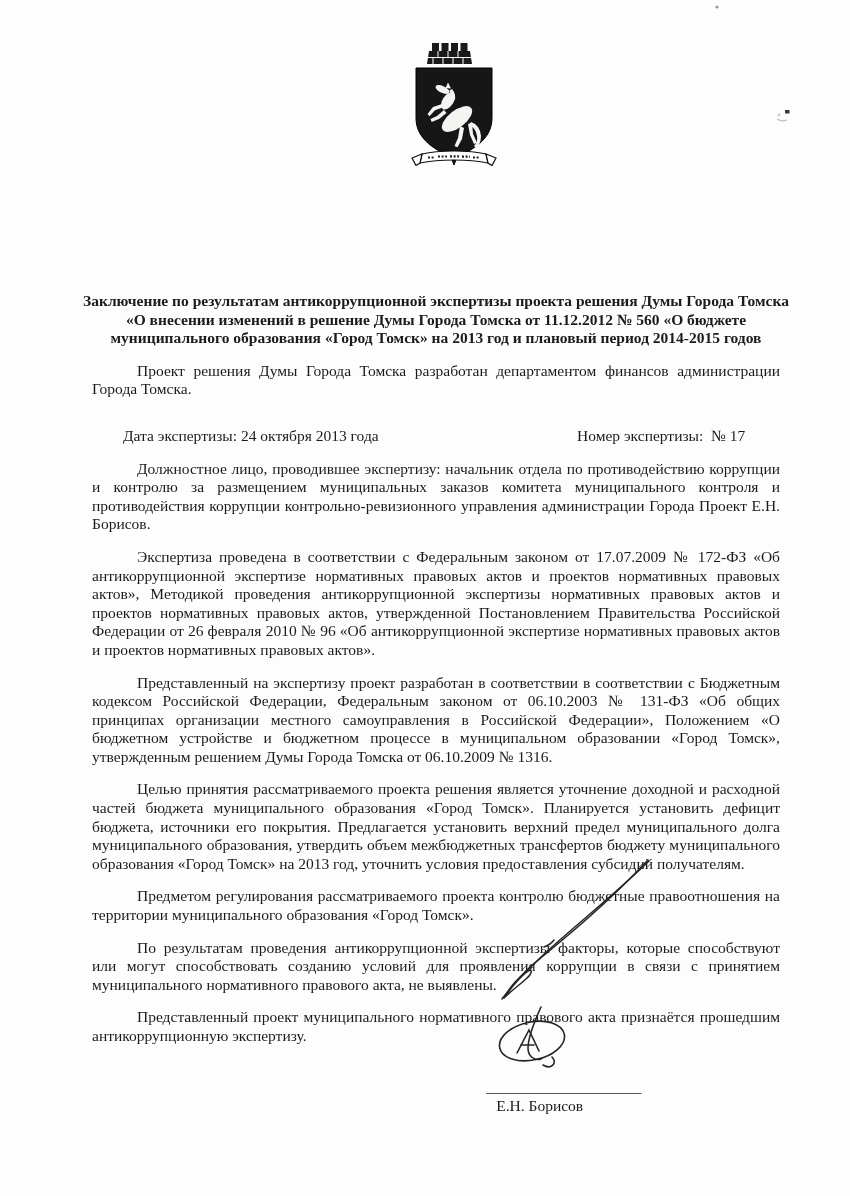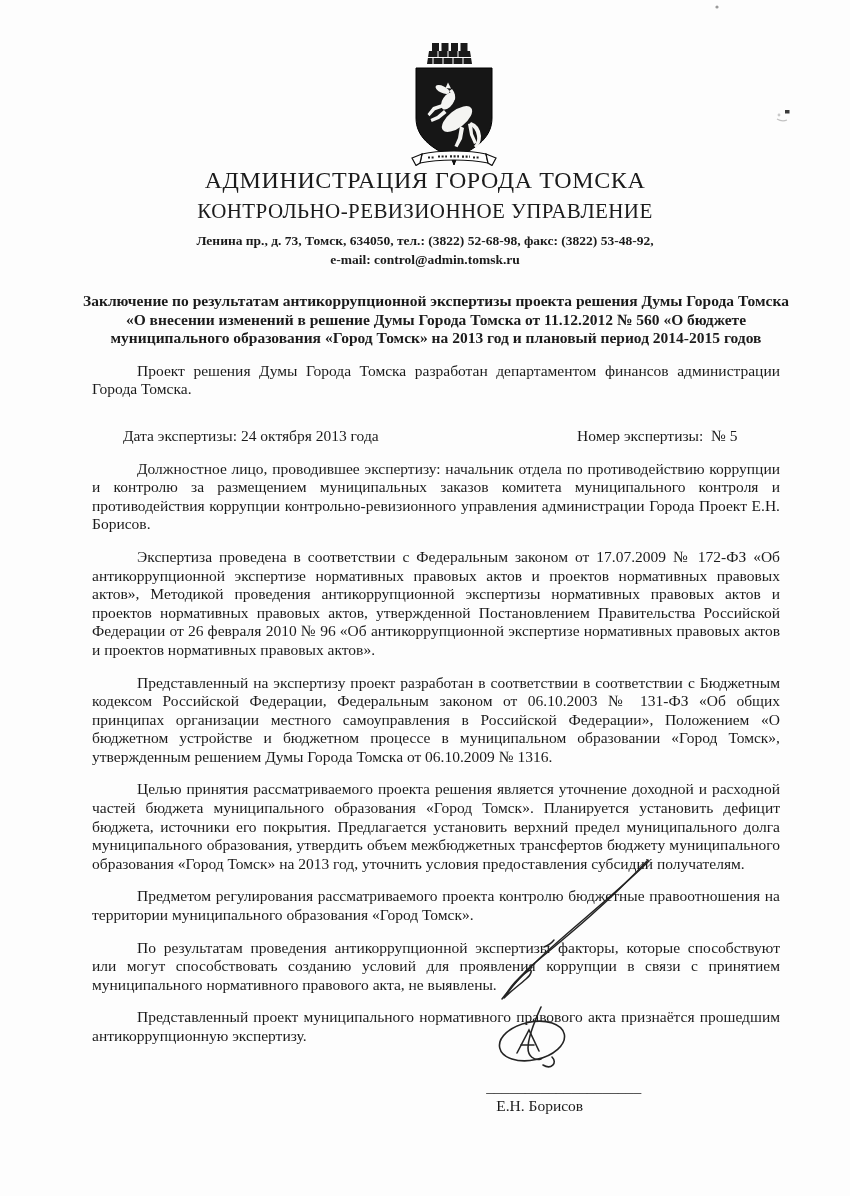--- a/index.html
+++ b/index.html
@@ -68,33 +68,27 @@
       </g>
 
       <g>
         <path d="M15,116 C32,112 62,112 79,116 L81,125 C62,121 32,121 13,125 Z" fill="#ffffff" stroke="#111" stroke-width="1.2"></path>
         <path d="M15,116 L5,120 L9,127.5 L13,125 Z M79,116 L89,120 L85,127.5 L81,125 Z" fill="#ffffff" stroke="#111" stroke-width="1.2"></path>
         <path d="M21,119.5 h7 M31,118.5 h9 M43,118.3 h9 M55,118.7 h8 M66,119.5 h7" stroke="#222" stroke-width="2.2" stroke-dasharray="2 1.6" fill="none"></path>
       </g>
     </svg>
   </div>
 
-  <div class="letterhead">
-    <div class="org1">АДМИНИСТРАЦИЯ ГОРОДА ТОМСКА</div>
-    <div class="org2">КОНТРОЛЬНО-РЕВИЗИОННОЕ УПРАВЛЕНИЕ</div>
-    <div class="addr">Ленина пр., д. 73, Томск, 634050, тел.: (3822) 52-68-98, факс: (3822) 53-48-92,</div>
-    <div class="email">e-mail: control@admin.tomsk.ru</div>
-  </div>
 
   <div class="doc-body">
     <div class="doc-title">Заключение по результатам антикоррупционной экспертизы проекта решения Думы Города Томска «О внесении изменений в решение Думы Города Томска  от 11.12.2012  № 560 «О бюджете муниципального образования «Город Томск» на 2013 год и плановый период 2014-2015 годов</div>
     <p class="para">Проект решения Думы Города Томска разработан департаментом финансов администрации Города Томска.</p>
     <div class="meta-row">
       <span class="meta-left">Дата экспертизы: 24 октября 2013 года</span>
-      <span class="meta-right">Номер экспертизы:  № 5</span>
+      <span class="meta-right">Номер экспертизы:  № 17</span>
     </div>
     <p class="para">Должностное лицо, проводившее экспертизу: начальник отдела по противодействию коррупции и контролю за размещением муниципальных заказов комитета муниципального контроля и противодействия коррупции контрольно-ревизионного управления администрации Города Проект Е.Н. Борисов.</p>
     <p class="para">Экспертиза проведена в соответствии с Федеральным законом от 17.07.2009  № 172-ФЗ «Об антикоррупционной экспертизе нормативных правовых актов и проектов нормативных правовых актов», Методикой проведения антикоррупционной экспертизы нормативных правовых актов и проектов нормативных правовых актов, утвержденной Постановлением Правительства Российской Федерации от 26 февраля 2010  № 96 «Об антикоррупционной экспертизе нормативных правовых актов и проектов нормативных правовых актов».</p>
     <p class="para">Представленный на экспертизу проект разработан в соответствии в соответствии с Бюджетным кодексом Российской Федерации, Федеральным законом от 06.10.2003 № 131-ФЗ «Об общих принципах организации местного самоуправления в Российской Федерации», Положением «О бюджетном устройстве и бюджетном процессе в муниципальном образовании «Город Томск», утвержденным решением Думы Города Томска от 06.10.2009 № 1316.</p>
     <p class="para">Целью принятия рассматриваемого проекта решения является уточнение доходной и расходной частей бюджета муниципального образования «Город Томск». Планируется установить дефицит бюджета, источники его покрытия. Предлагается установить верхний предел муниципального долга муниципального образования, утвердить  объем межбюджетных трансфертов бюджету муниципального образования «Город Томск» на 2013 год, уточнить условия предоставления субсидий получателям.</p>
     <p class="para">Предметом регулирования рассматриваемого проекта контролю бюджетные правоотношения на территории муниципального образования «Город Томск».</p>
     <p class="para">По результатам проведения антикоррупционной экспертизы факторы, которые способствуют или могут способствовать созданию условий для проявления коррупции в связи с принятием муниципального нормативного правового акта, не выявлены.</p>
     <p class="para">Представленный проект муниципального нормативного правового акта признаётся прошедшим антикоррупционную экспертизу.</p>
 
     <div class="sig-row sig-row-1">

